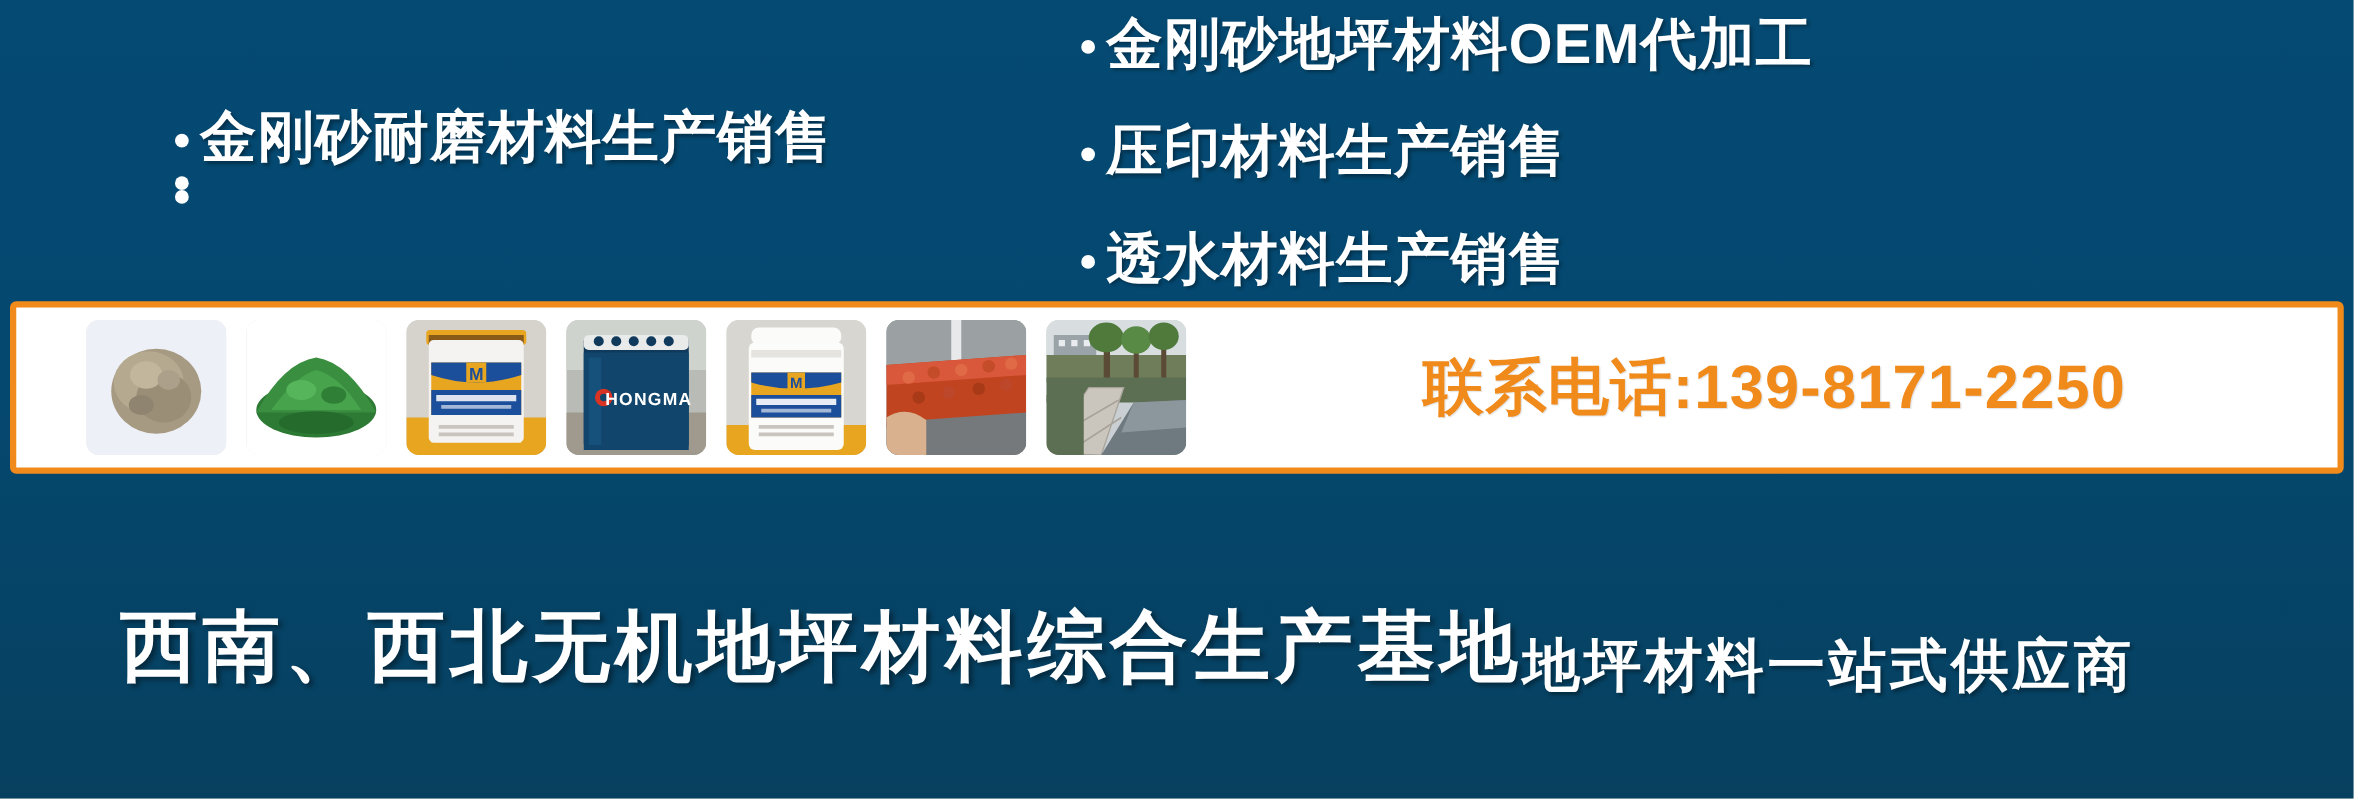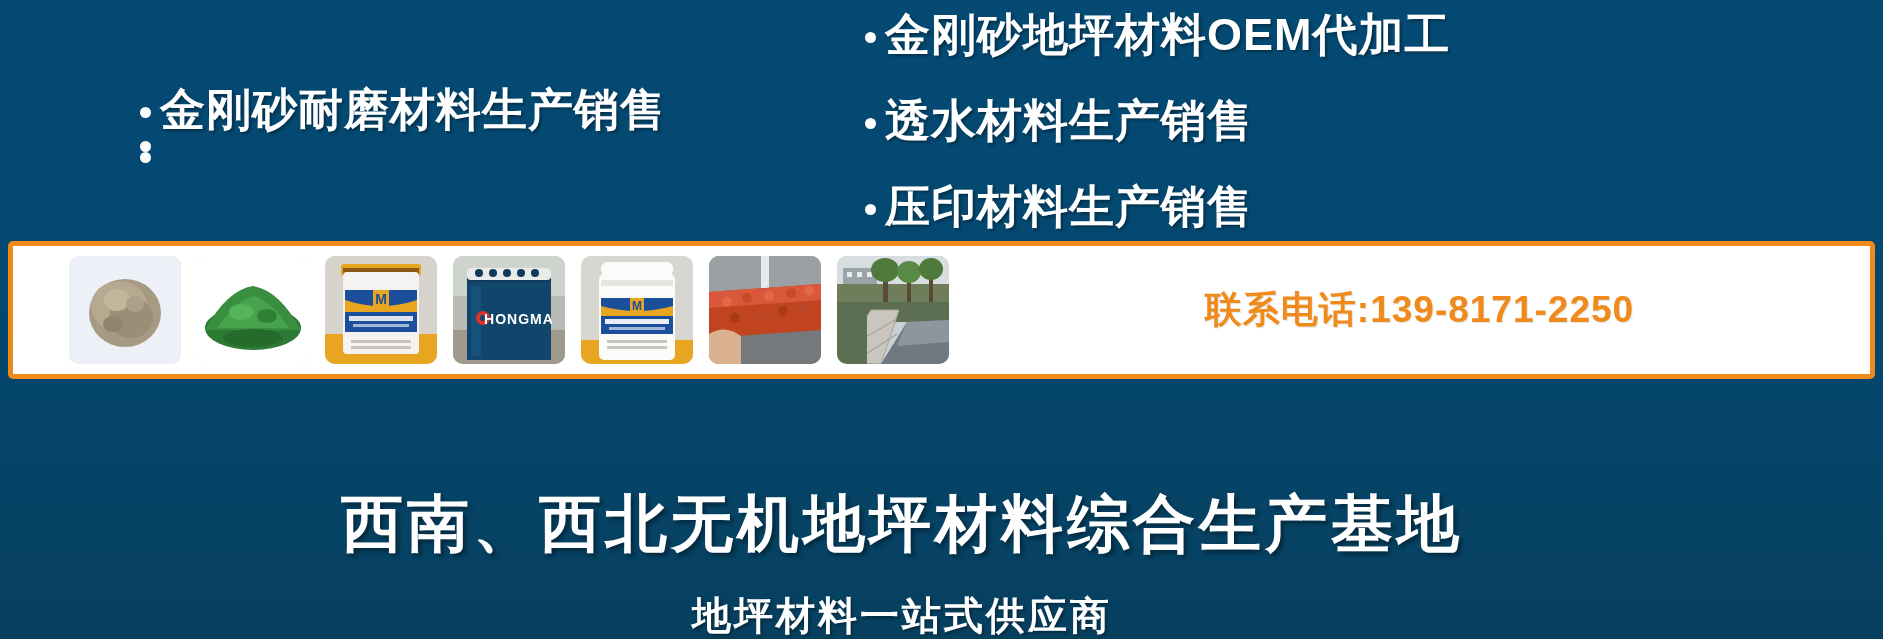--- a/index.html
+++ b/index.html
@@ -82,51 +82,51 @@
     position:relative;
     flex:0 0 auto;
     background:#e9e9e9;
   }
   .thumb svg { display:block; width:100%; height:100%; }
 
   .phone {
     flex:1 1 auto;
     text-align:center;
     color:#f08a1b;
-    font-size:37px;
+    font-size:49px;
     font-weight:bold;
     letter-spacing:1px;
     white-space:nowrap;
     text-shadow:1px 1px 1px rgba(0,0,0,.12);
     padding-left:34px;
   }
 
   
   .headline-wrap {
     position:absolute;
     left:0; top:381px;
     width:1804px; height:258px;
     display:flex;
-    flex-direction:column;
+    flex-direction:row;
     align-items:center;
-    justify-content:flex-end;
+    justify-content:center;
     padding-top:16px;
   }
   .headline {
     color:#ffffff;
     font-size:62px;
     font-weight:bold;
     letter-spacing:4px;
     line-height:82px;
     white-space:nowrap;
     text-shadow:3px 3px 4px rgba(0,0,0,.4);
   }
   .subheadline {
     color:#ffffff;
-    font-size:39px;
+    font-size:46px;
     font-weight:bold;
     letter-spacing:3px;
     line-height:46px;
     white-space:nowrap;
     margin-top:28px;
     text-shadow:2px 2px 3px rgba(0,0,0,.35);
   }
 </style>
 </head>
 <body>
@@ -148,25 +148,25 @@
       </div>
     </div>
 
     <div class="bullet-col right">
       <div class="bullet-row">
         <span class="bullet-dot"></span>
         <span class="bullet-text">金刚砂地坪材料OEM代加工</span>
       </div>
       <div class="bullet-row">
         <span class="bullet-dot"></span>
+        <span class="bullet-text">压印材料生产销售</span>
+      </div>
+      <div class="bullet-row">
+        <span class="bullet-dot"></span>
         <span class="bullet-text">透水材料生产销售</span>
-      </div>
-      <div class="bullet-row">
-        <span class="bullet-dot"></span>
-        <span class="bullet-text">压印材料生产销售</span>
       </div>
     </div>
 
   </div>
 
   <div class="strip">
 
     <div class="thumbs">
 
       <div class="thumb">

